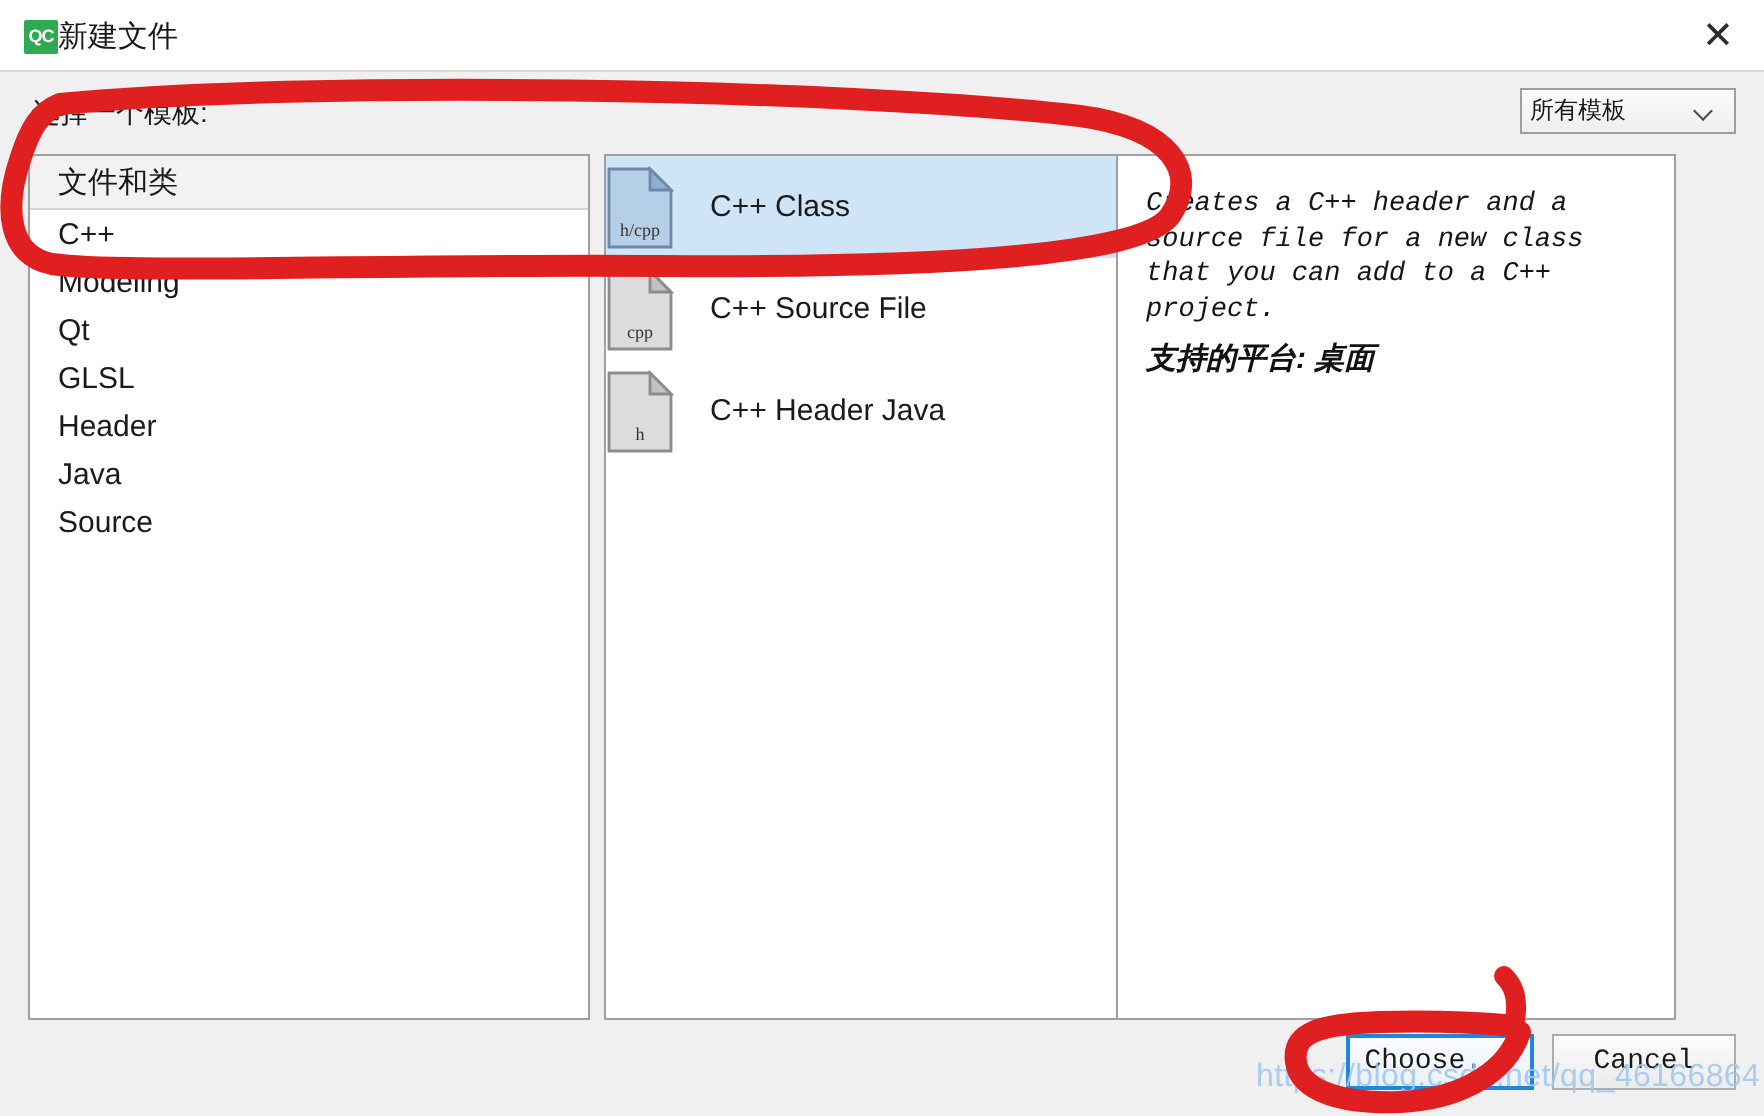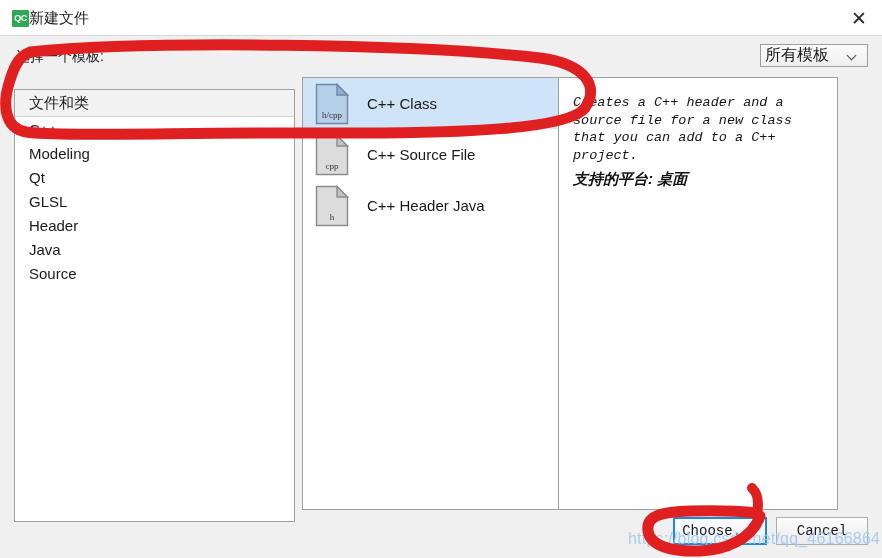--- a/index.html
+++ b/index.html
@@ -98,21 +98,21 @@
     background: linear-gradient(#fbfbfb, #efefef);
     border: 1px solid #9e9e9e;
     box-sizing: border-box;
     display: flex;
     align-items: center;
     padding: 0 4px;
     cursor: pointer;
   }
   .template-filter .tf-text {
     flex: 1;
-    font-size: 16px;
+    font-size: 12px;
     color: #1a1a1a;
     font-family: "Liberation Sans", sans-serif;
     white-space: nowrap;
   }
   .chev {
     width: 12px; height: 12px;
     position: relative;
     margin-right: 4px;
     flex: none;
   }
@@ -127,21 +127,21 @@
   }
 
   
   .panel {
     position: absolute;
     background: #ffffff;
     border: 1px solid #a0a0a0;
     box-sizing: border-box;
     overflow: hidden;
   }
-  #cat-panel  { left: 14px;  top: 40px; width: 281px; height: 433px; margin-top: 12px; }
+  #cat-panel  { left: 14px;  top: 40px; width: 281px; height: 433px; }
   #tpl-panel  { left: 302px; top: 40px; width: 279px; height: 433px; }
   #desc-panel { left: 558px; top: 40px; width: 280px; height: 433px; font-style: italic; }
 
   
   .cat-group {
     height: 27px;
     display: flex;
     align-items: center;
     padding-left: 14px;
     font-size: 15px;
@@ -162,21 +162,20 @@
     cursor: default;
     font-family: "Liberation Sans", sans-serif;
   }
   .cat-item.sub { padding-left: 14px; }
 
   
   .tpl-item {
     height: 51px;
     display: flex;
     align-items: center;
-    padding-left: 12px;
     box-sizing: border-box;
     cursor: default;
   }
   .tpl-item.selected { background: #cfe5f7; }
   .tpl-label {
     margin-left: 18px;
     font-size: 15px;
     color: #1a1a1a;
     font-family: "Liberation Sans", sans-serif;
   }

